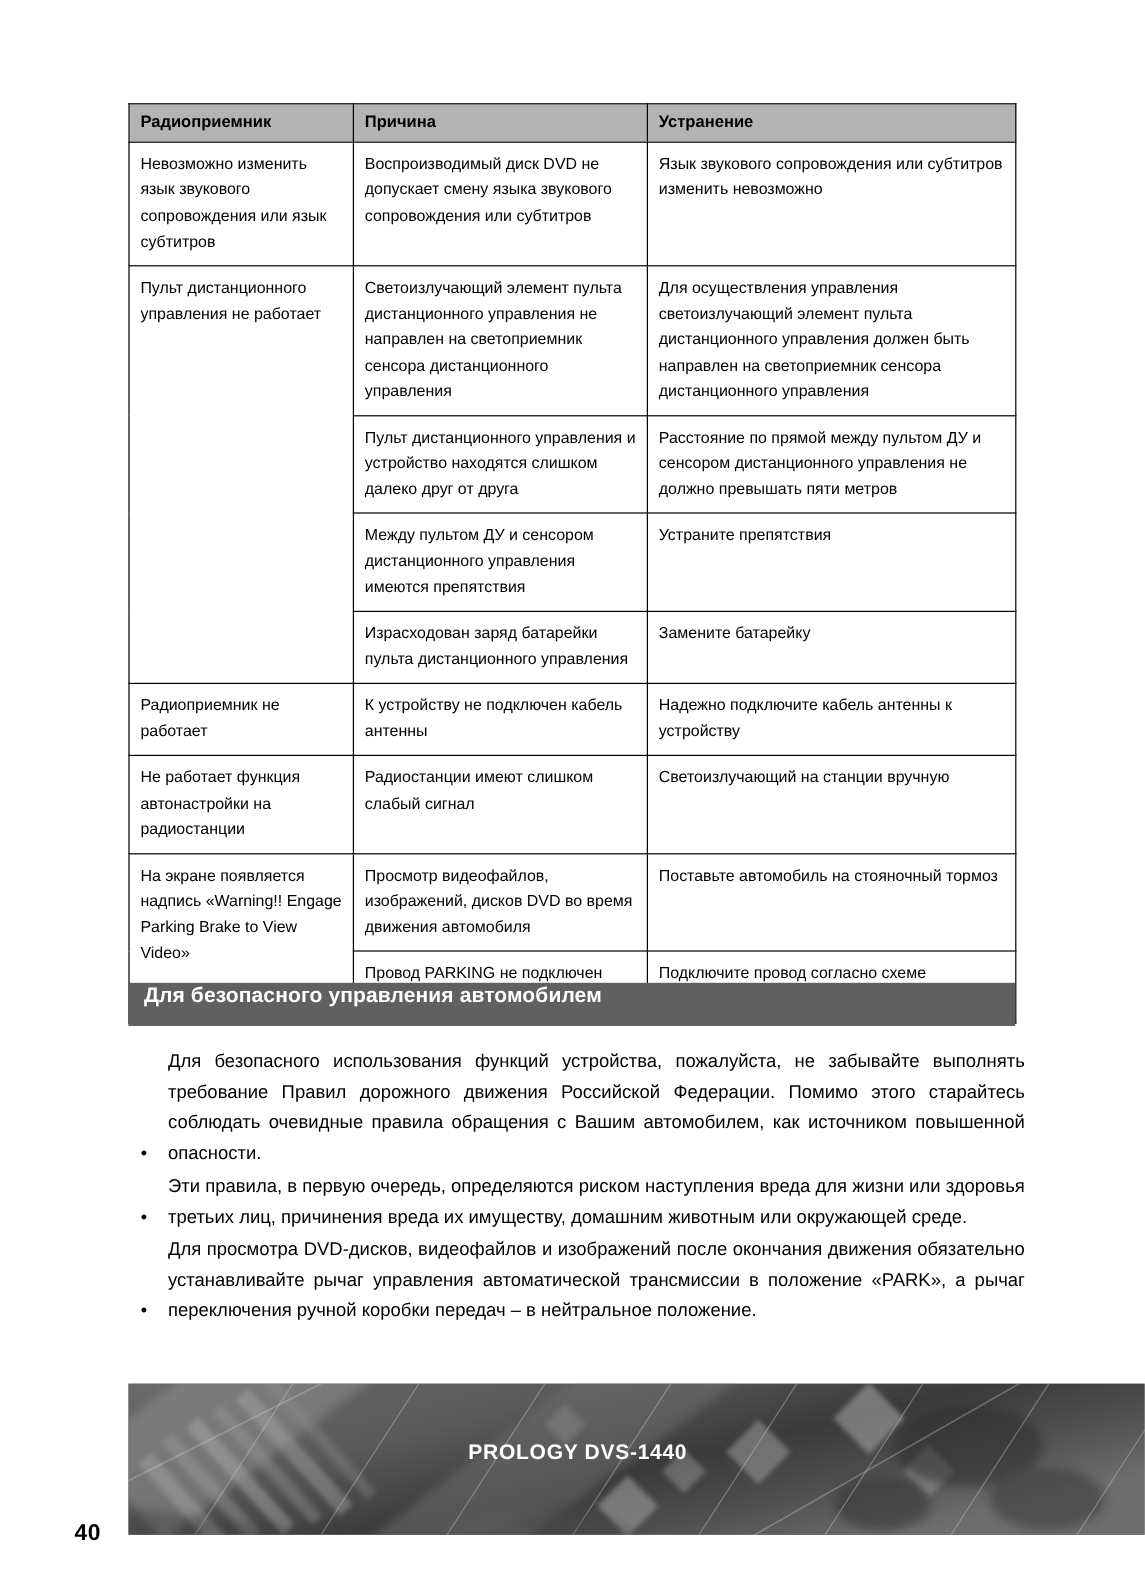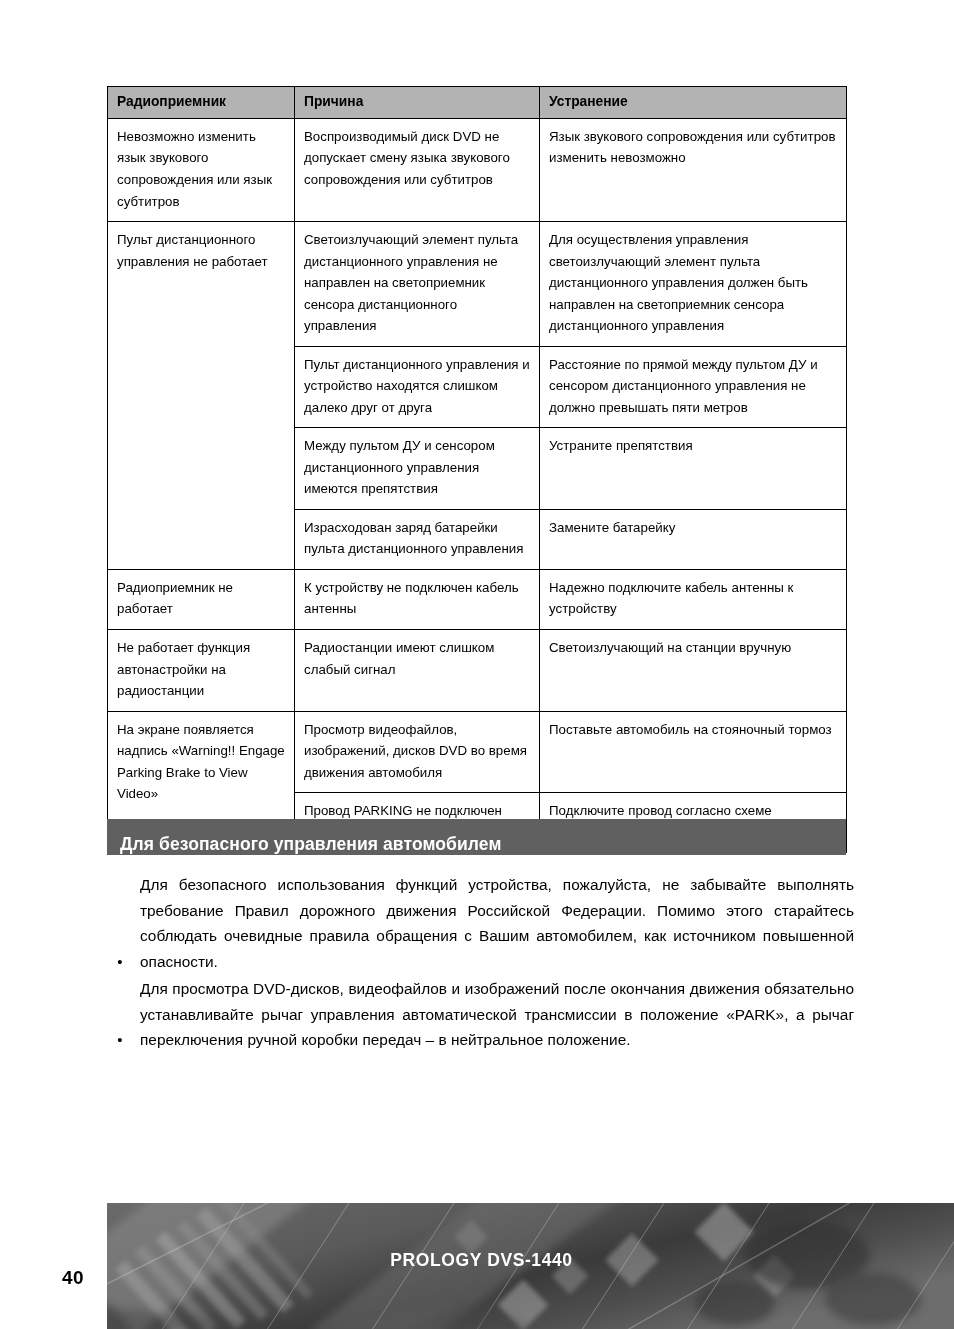--- a/index.html
+++ b/index.html
@@ -54,21 +54,21 @@
 
   
   .section-bar {
     position: absolute;
     left: 107px;
     top: 819px;
     width: 739px;
     height: 36px;
     background: #606060;
     display: flex;
-    align-items: flex-end;
+    align-items: flex-start;
   }
   .section-bar .title {
     color: #ffffff;
     font-size: 17.5px;
     font-weight: bold;
     padding-left: 13px;
     letter-spacing: 0.1px;
   }
 
   
@@ -100,21 +100,21 @@
     line-height: 25.5px;
     text-align: justify;
     text-justify: inter-word;
     hyphens: none;
   }
 
   
   .footer {
     position: absolute;
     left: 0;
-    top: 1203px;
+    top: 1153px;
     width: 954px;
     height: 126px;
   }
   .page-number {
     position: absolute;
     left: 62px;
     top: 1267px;
     font-size: 19px;
     font-weight: bold;
     color: #000000;
@@ -218,20 +218,24 @@
 </div>
 
 <div class="section-bar">
   <span class="title">Для безопасного управления автомобилем</span>
 </div>
 
 <div class="bullets">
   <div class="bullet-item">
     <span class="bullet-dot"></span>
     <span class="bullet-text">Для безопасного использования функций устройства, пожалуйста, не забывайте выполнять требование Правил дорожного движения Российской Федерации. Помимо этого старайтесь соблюдать очевидные правила обращения с Вашим автомобилем, как источником повышенной опасности.</span>
+  </div>
+  <div class="bullet-item">
+    <span class="bullet-dot"></span>
+    <span class="bullet-text">Эти правила, в первую очередь, определяются риском наступления вреда для жизни или здоровья третьих лиц, причинения вреда их имуществу, домашним животным или окружающей среде.</span>
   </div>
   <div class="bullet-item">
     <span class="bullet-dot"></span>
     <span class="bullet-text">Для просмотра DVD-дисков, видеофайлов и изображений после окончания движения обязательно устанавливайте рычаг управления автоматической трансмиссии в положение «PARK», а рычаг переключения ручной коробки передач – в нейтральное положение.</span>
   </div>
 </div>
 
 <div class="page-number">40</div>
 <div class="footer">
   <div class="footer-banner">

